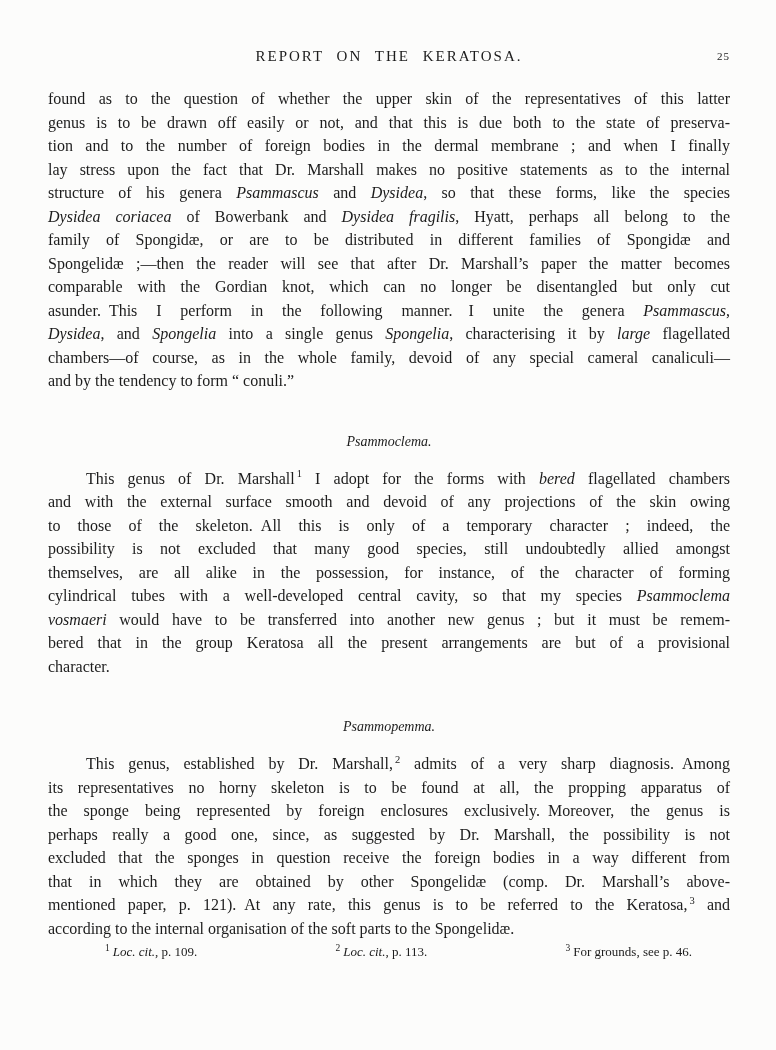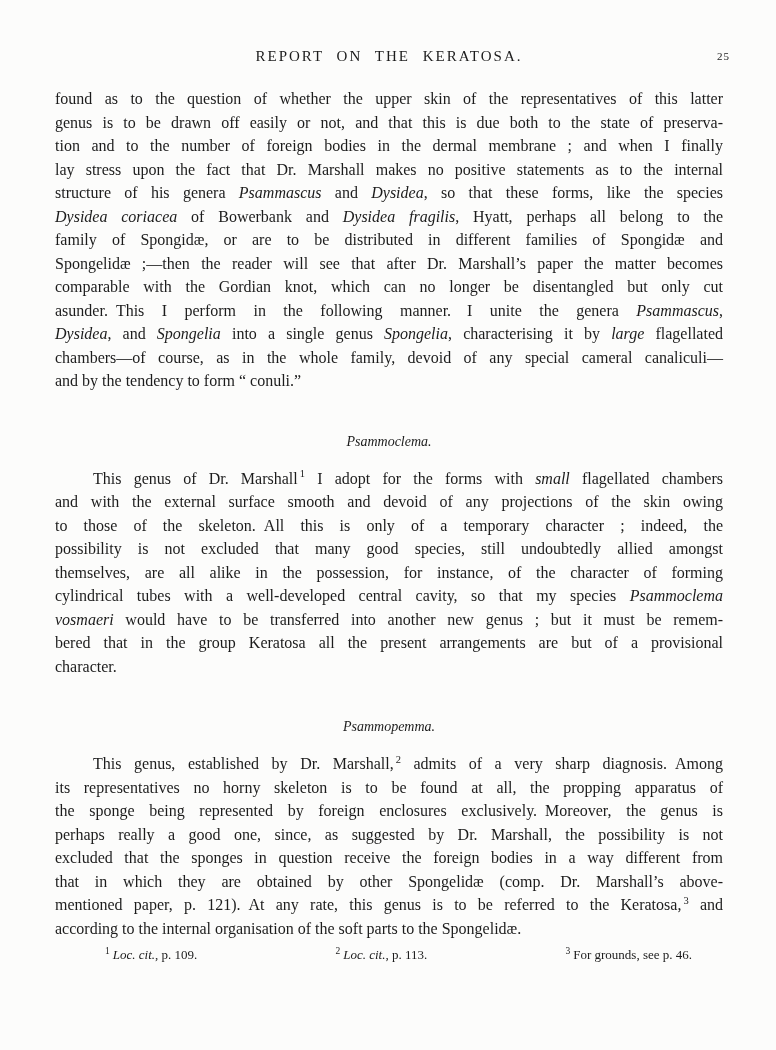--- a/index.html
+++ b/index.html
@@ -37,21 +37,21 @@
     right: 0;
     top: 0;
     font-size: 11px;
     line-height: 20px;
     letter-spacing: 1px;
   }
   #doc-body {
     margin-top: 21px;
   }
   .paragraph {
-    margin: 7px;
+    margin: 0;
     font-family: Liberation Serif, serif;
   }
   .line {
     font-size: 16px;
     line-height: 23.5px;
     height: 23.5px;
     text-align: justify;
     text-align-last: justify;
     white-space: nowrap;
   }
@@ -113,21 +113,21 @@
           <div class="line"><span>family of Spongidæ, or are to be distributed in different families of Spongidæ and</span></div>
           <div class="line"><span>Spongelidæ ;—then the reader will see that after Dr. Marshall’s paper the matter becomes</span></div>
           <div class="line"><span>comparable with the Gordian knot, which can no longer be disentangled but only cut</span></div>
           <div class="line"><span>asunder. This I perform in the following manner.  I unite the genera </span><i>Psammascus</i><span>,</span></div>
           <div class="line"><i>Dysidea</i><span>, and </span><i>Spongelia</i><span> into a single genus </span><i>Spongelia</i><span>, characterising it by </span><i>large</i><span> flagellated</span></div>
           <div class="line"><span>chambers—of course, as in the whole family, devoid of any special cameral canaliculi—</span></div>
           <div class="line last"><span>and by the tendency to form “ conuli.”</span></div>
         </div>
         <div class="heading">Psammoclema.</div>
         <div class="paragraph">
-          <div class="line indent"><span>This genus of Dr. Marshall</span><sup class="fnref">1</sup><span> I adopt for the forms with </span><i>small</i><span> flagellated chambers</span></div>
+          <div class="line indent"><span>This genus of Dr. Marshall</span><sup class="fnref">1</sup><span> I adopt for the forms with </span><i>bered</i><span> flagellated chambers</span></div>
           <div class="line"><span>and with the external surface smooth and devoid of any projections of the skin owing</span></div>
           <div class="line"><span>to those of the skeleton. All this is only of a temporary character ; indeed, the</span></div>
           <div class="line"><span>possibility is not excluded that many good species, still undoubtedly allied amongst</span></div>
           <div class="line"><span>themselves, are all alike in the possession, for instance, of the character of forming</span></div>
           <div class="line"><span>cylindrical tubes with a well-developed central cavity, so that my species </span><i>Psammoclema</i></div>
           <div class="line"><i>vosmaeri</i><span> would have to be transferred into another new genus ; but it must be remem-</span></div>
           <div class="line"><span>bered that in the group Keratosa all the present arrangements are but of a provisional</span></div>
           <div class="line last"><span>character.</span></div>
         </div>
         <div class="heading">Psammopemma.</div>

